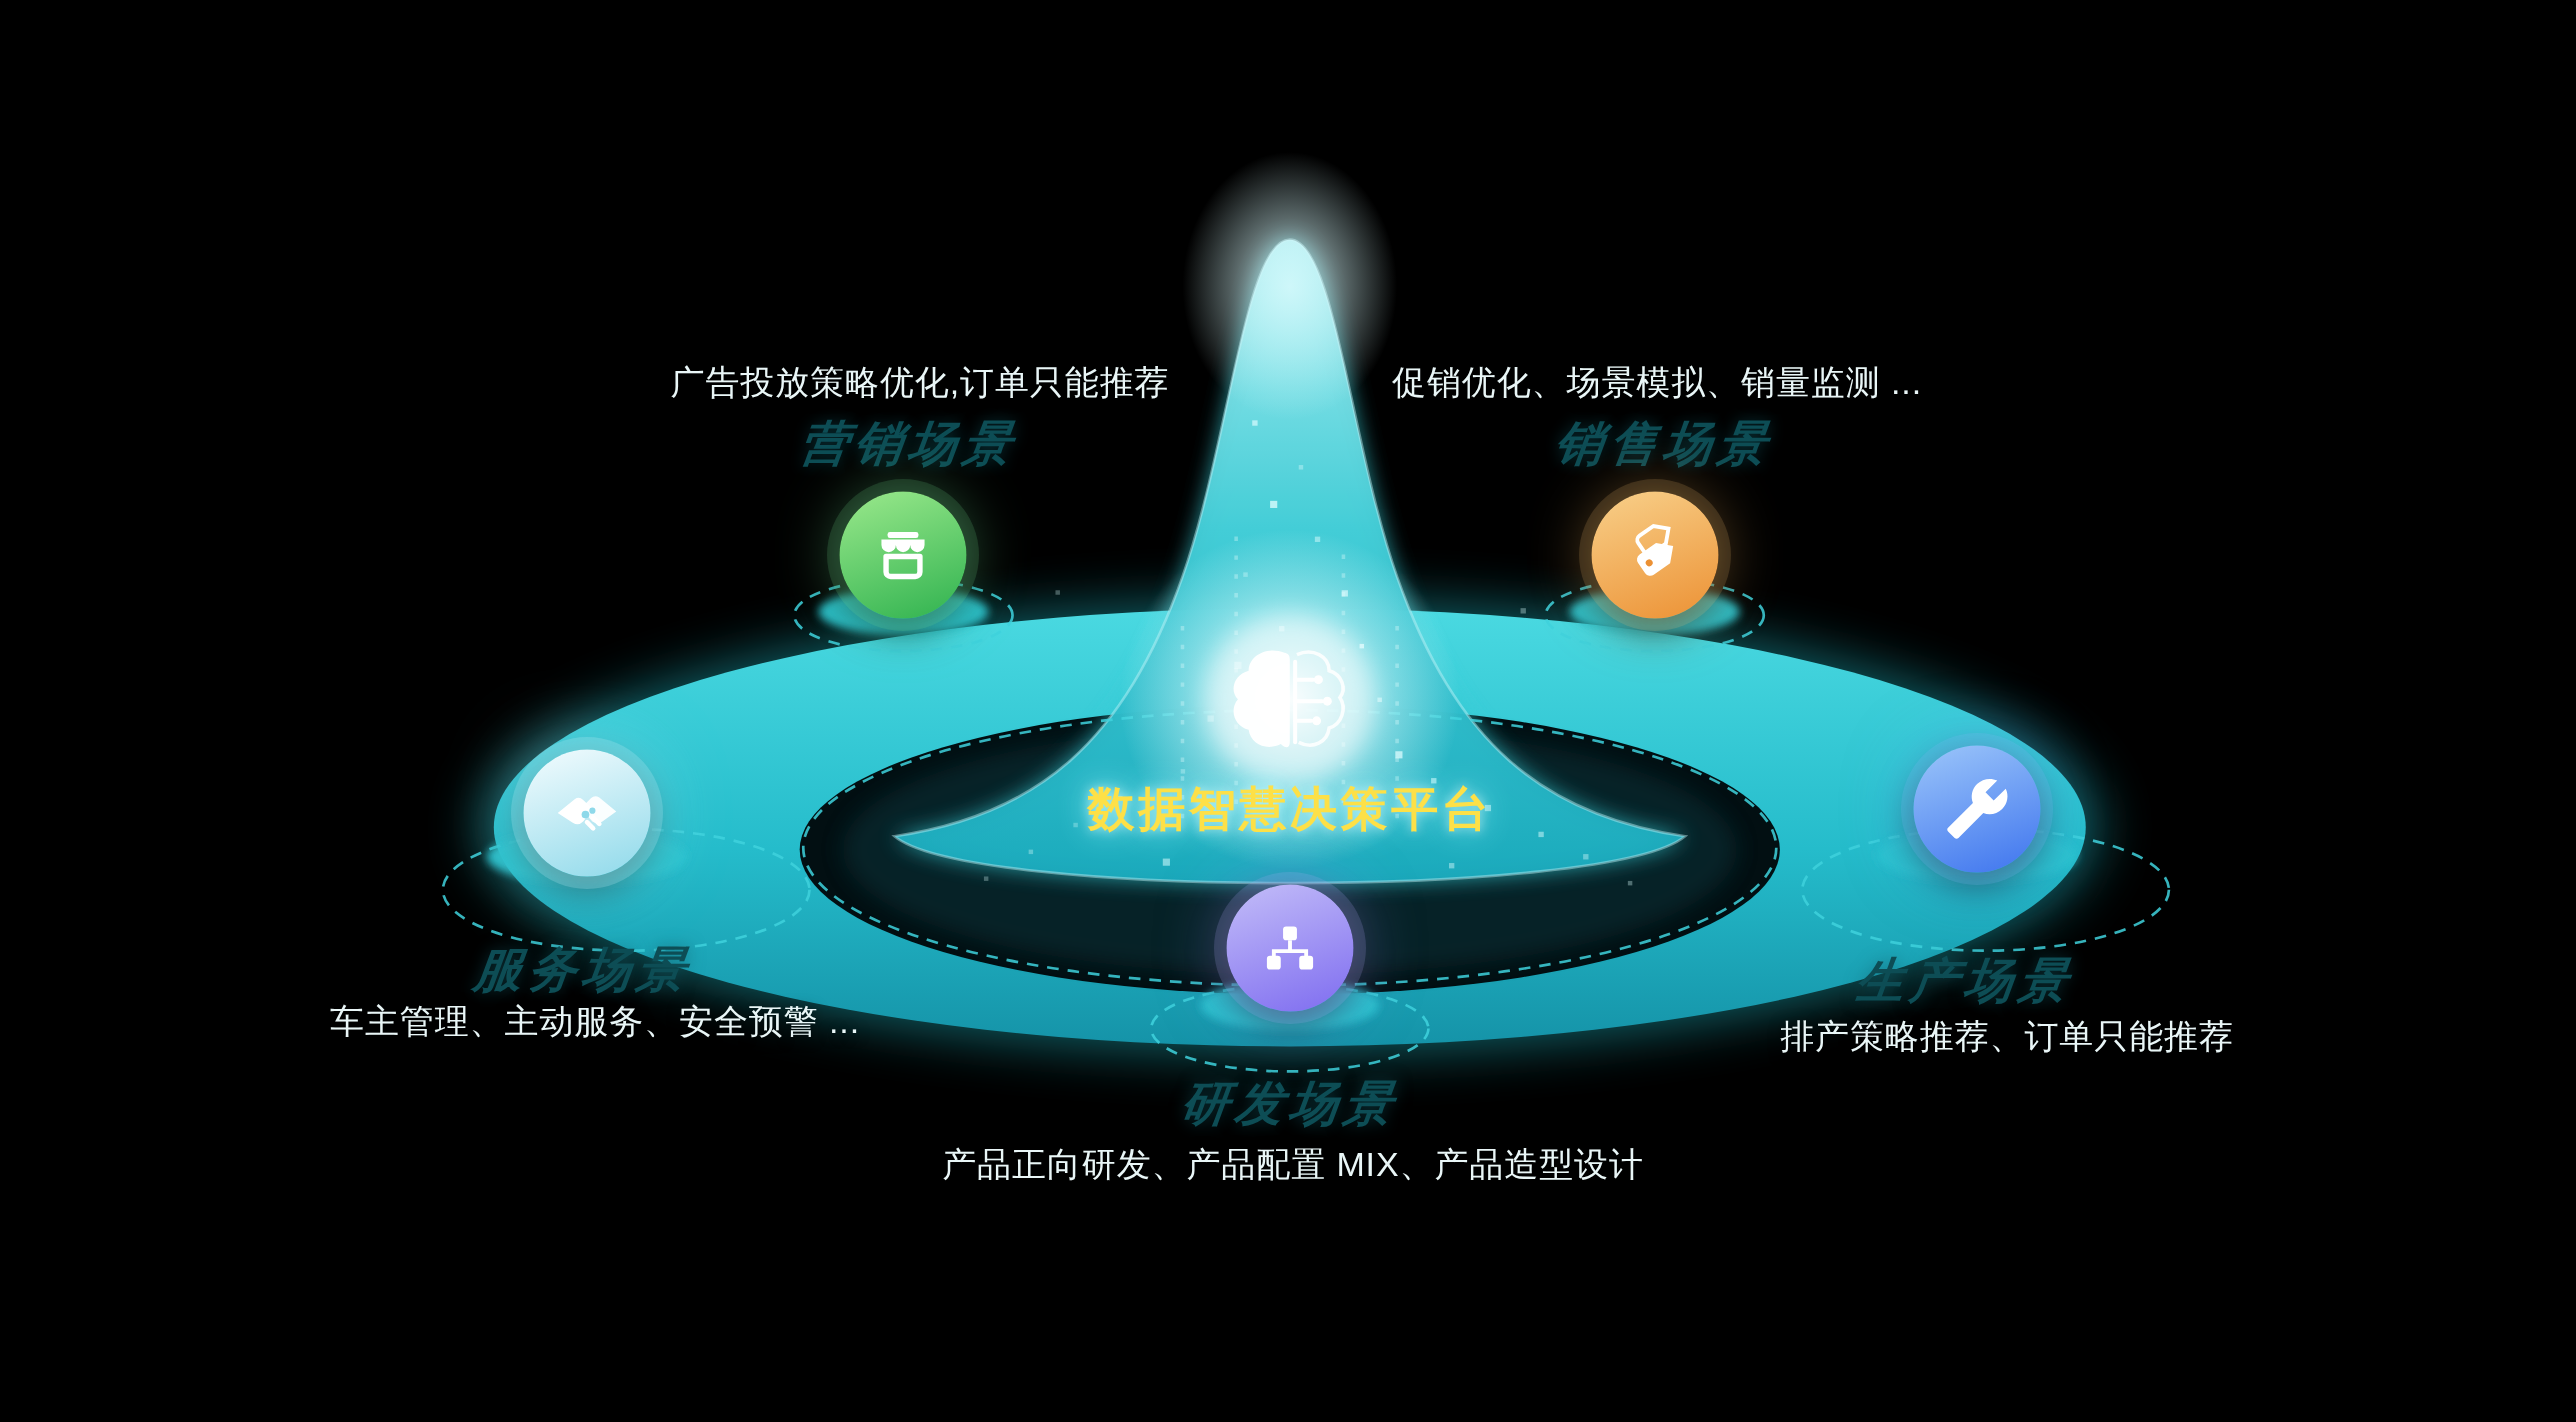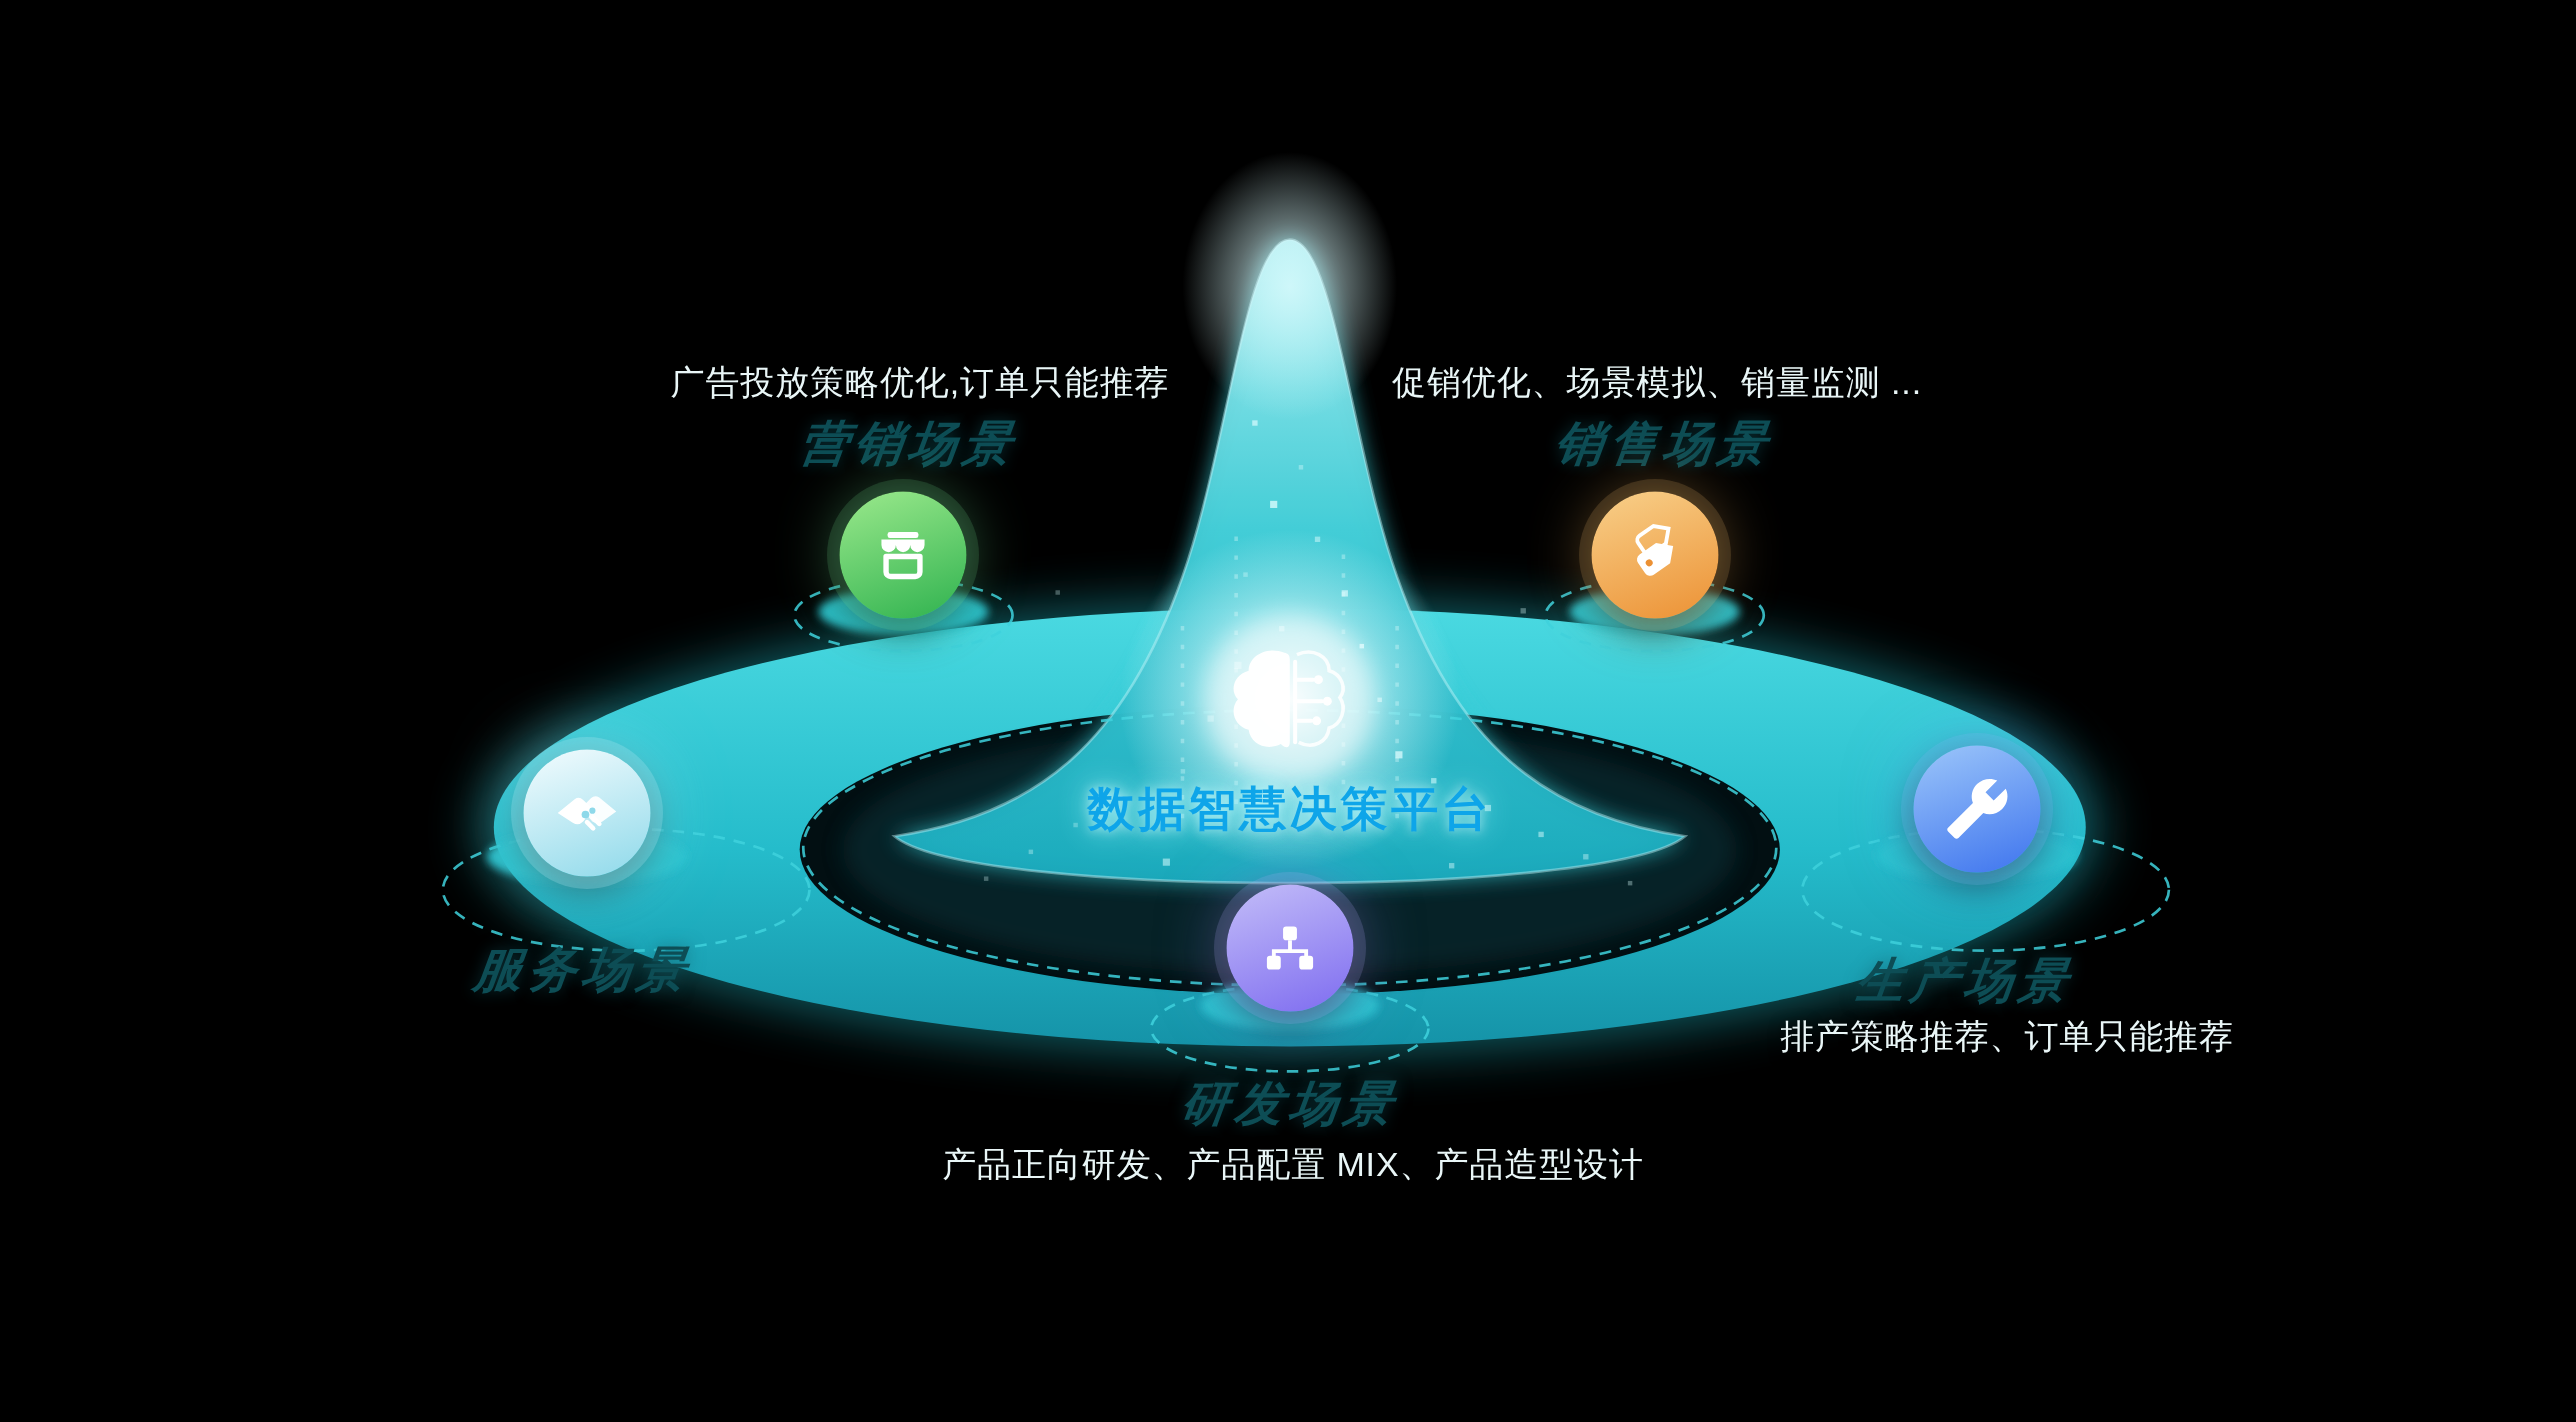--- a/index.html
+++ b/index.html
@@ -30,21 +30,21 @@
     text-shadow:0 1.8px 14.3px rgba(0,0,0,.65);
   }
   .ghost{
     position:absolute;transform:translate(-50%,-50%) skewX(-7deg);z-index:5;
     color:#0d4d55;font-size:48px;font-weight:bold;font-style:italic;
     letter-spacing:6.3px;white-space:nowrap;
     text-shadow:0 0 16px rgba(16,90,100,.55);
   }
   .title{
     position:absolute;left:1290px;top:809px;transform:translate(-50%,-50%);z-index:8;
-    color:#0ea5e9;font-size:47px;font-weight:bold;letter-spacing:3.6px;white-space:nowrap;
+    color:#fde047;font-size:47px;font-weight:bold;letter-spacing:3.6px;white-space:nowrap;
     text-shadow:0 0 32px rgba(150,245,255,.95),0 0 10.7px rgba(255,255,255,.65);
   }
 </style>
 </head>
 <body>
 
 <div class="stage">
 
   <svg class="scene" width="2576" height="1422" viewBox="0 0 2880 1590">
     <defs>
@@ -200,19 +200,20 @@
   </div>
 
   <div class="ghost" style="left:909px;top:444px;">营销场景</div>
   <div class="ghost" style="left:1664px;top:444px;">销售场景</div>
   <div class="ghost" style="left:583px;top:970px;">服务场景</div>
   <div class="ghost" style="left:1965px;top:981px;">生产场景</div>
   <div class="ghost" style="left:1290px;top:1104px;">研发场景</div>
 
   <div class="desc" style="left:920px;top:383px;">广告投放策略优化,订单只能推荐</div>
   <div class="desc" style="left:1657px;top:383px;">促销优化、场景模拟、销量监测 ...</div>
+  <div class="desc" style="left:595px;top:1022px;">车主管理、主动服务、安全预警 ...</div>
   <div class="desc" style="left:1983px;top:1037px;margin-left:24px;">排产策略推荐、订单只能推荐</div>
   <div class="desc" style="left:1293px;top:1165px;text-align:center;">产品正向研发、产品配置 MIX、产品造型设计</div>
 
   <div class="title">数据智慧决策平台</div>
 
 </div>
 
 
 </body></html>

